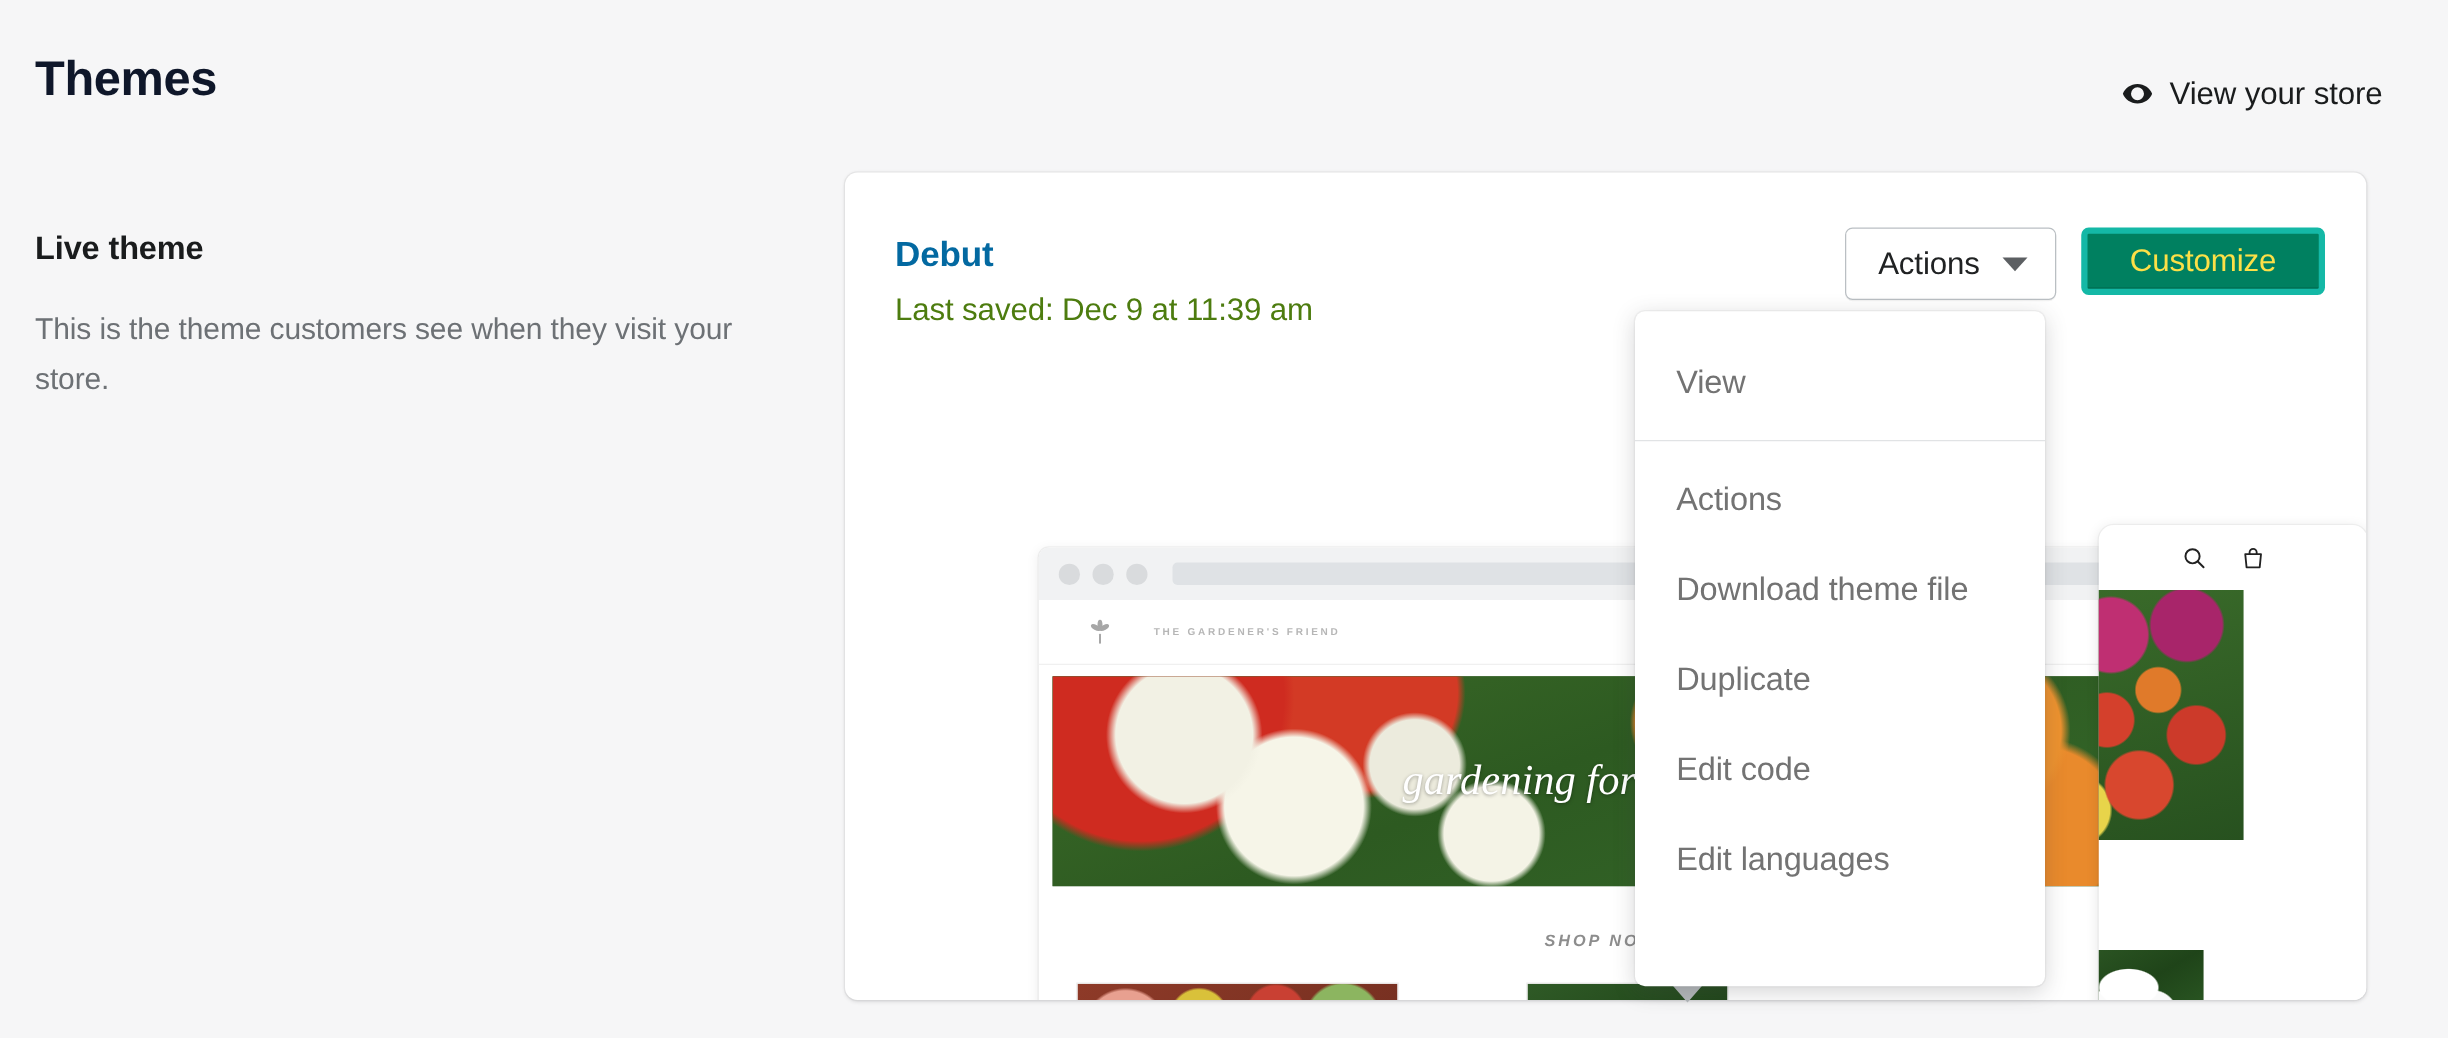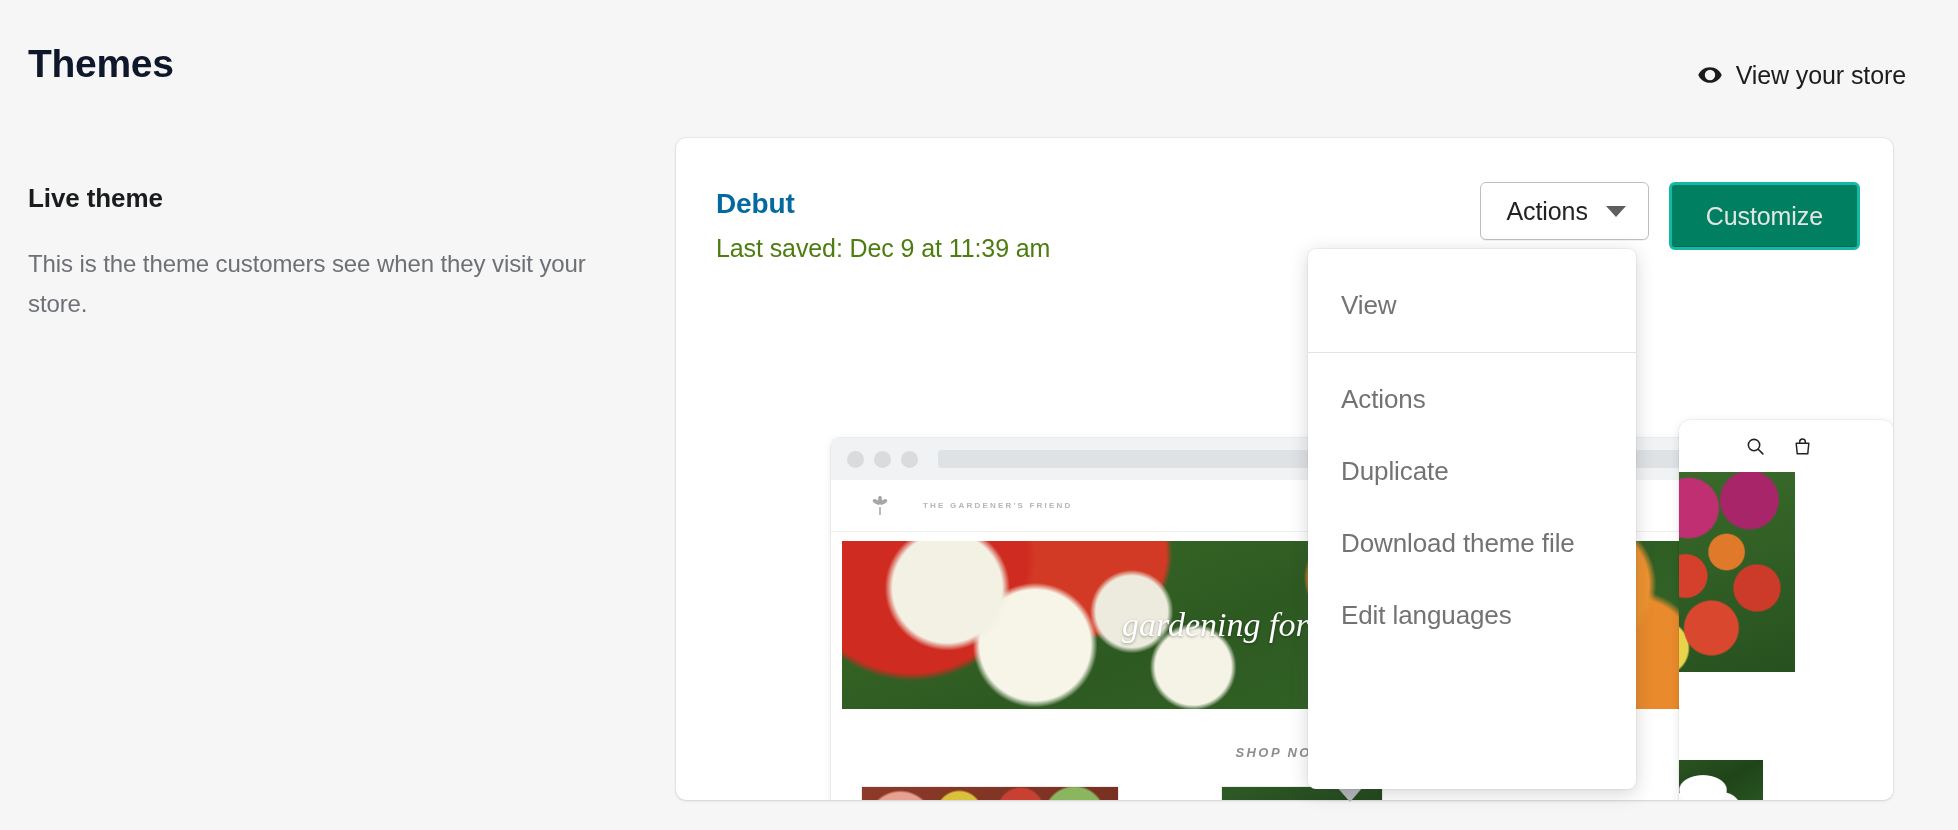--- a/index.html
+++ b/index.html
@@ -148,25 +148,25 @@
     color: #202223;
   }
   .caret {
     width: 0; height: 0;
     border-left: 10px solid transparent;
     border-right: 10px solid transparent;
     border-top: 11px solid #5c5f62;
     display: block;
   }
   .btn-customize {
-    height: 68px;
+    height: 54px;
     padding: 0 34px;
     background: #008060;
-    border: 3px solid #14b8a6;
-    color: #e5e5e5;
+    border: 5px solid #14b8a6;
+    color: #fde047;
     font-size: 25px;
     font-weight: 500;
     box-shadow: inset 0 -1px 0 rgba(0,0,0,0.2);
   }
 
   
   .previews {
     position: absolute;
     left: 0;
     top: 120px;
@@ -509,19 +509,20 @@
         </div>
       </div>
 
     </div>
   </div>
 
   <div class="actions-menu">
     <div class="menu-item">View</div>
     <div class="menu-divider"></div>
     <div class="menu-item">Actions</div>
+    <div class="menu-item">Download theme file</div>
     <div class="menu-item">Duplicate</div>
-    <div class="menu-item">Download theme file</div>
+    <div class="menu-item">Edit code</div>
     <div class="menu-item">Edit languages</div>
   </div>
   <div class="menu-scroll-caret" style="position:absolute;left:1336px;top:786px;"></div>
 
 </div>
 
 </body></html>

